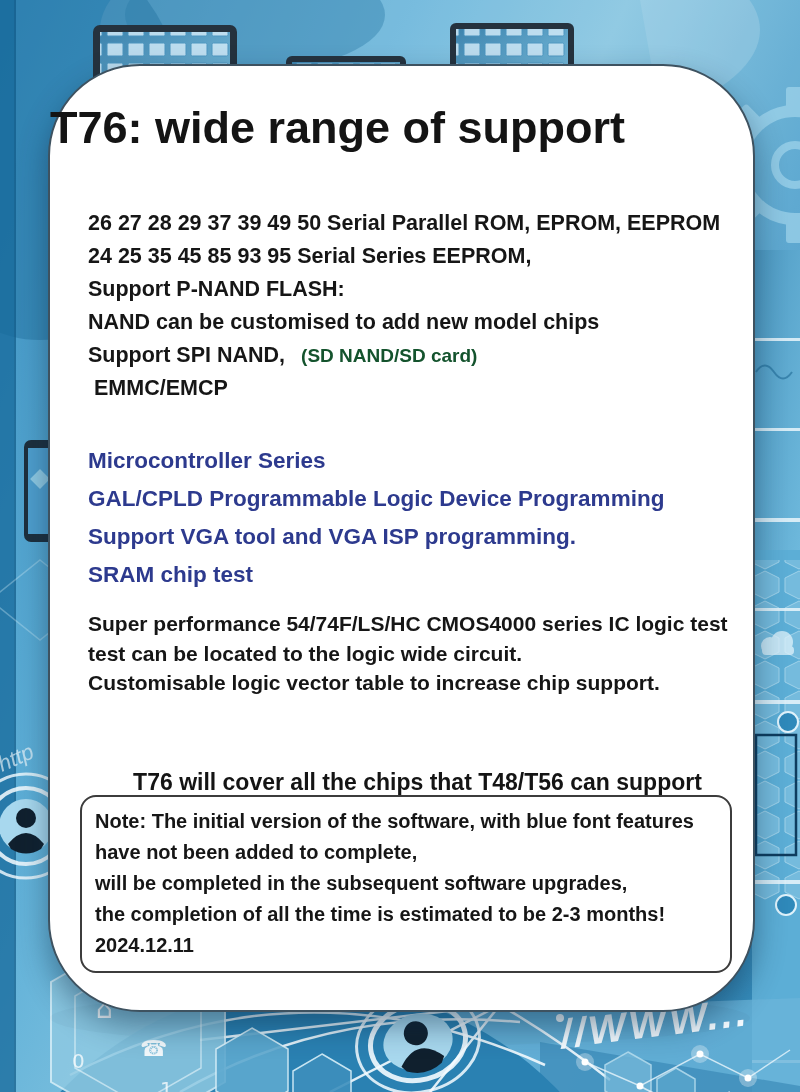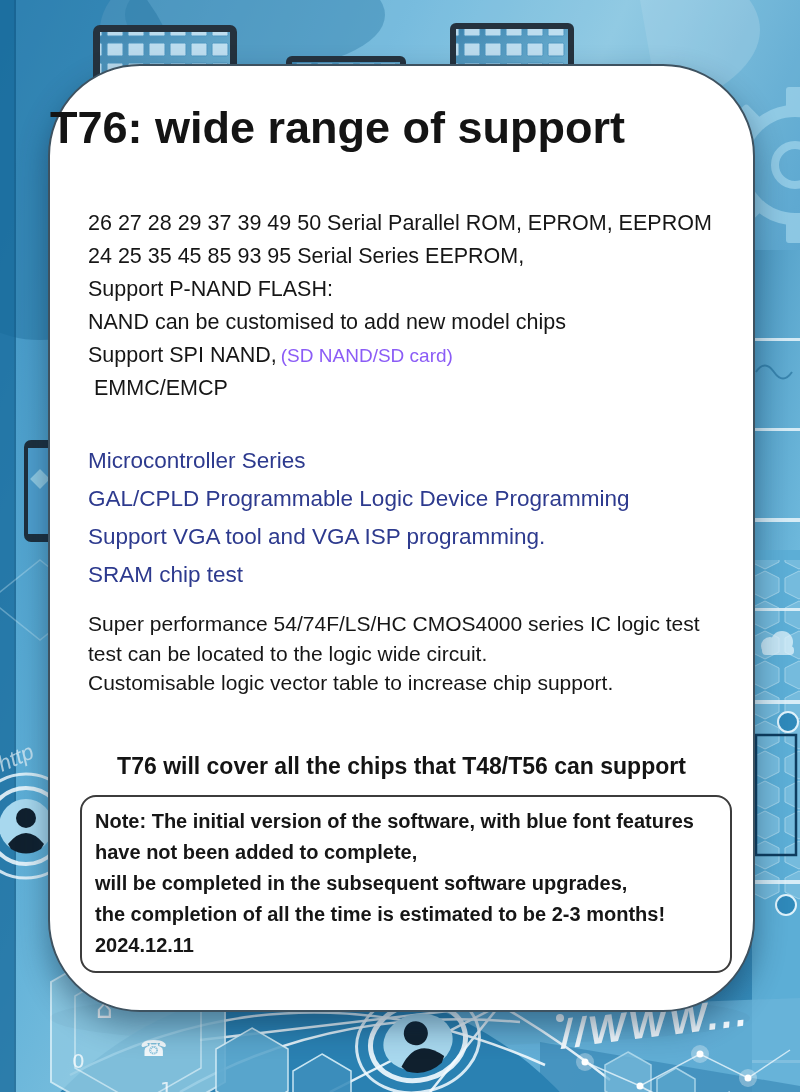--- a/index.html
+++ b/index.html
@@ -13,32 +13,32 @@
   svg.bg{position:absolute;left:0;top:0;width:800px;height:1092px;display:block;}
   .card{
     position:absolute;left:48px;top:64px;width:707px;height:948px;
     background:#ffffff;border:2px solid #3e5260;border-radius:92px;
     box-sizing:border-box;box-shadow:0 14px 30px rgba(8,40,66,.45);
   }
   .page-title{
     position:absolute;top:36px;left:0;width:100%;margin:0;text-align:left;
     font-size:45px;font-weight:bold;color:#141414;letter-spacing:0;
   }
-  .block{position:absolute;left:38px;right:40px;margin:0;font-weight:normal;}
+  .block{position:absolute;left:38px;right:40px;margin:0;font-weight:bold;}
   .block p{margin:0;white-space:nowrap;}
   .memory{top:141px;font-size:21.5px;color:#161616;}
   .memory p{line-height:33px;}
-  .spi-note{color:#8b5cf6;font-size:19px;margin-left:4px;}
+  .spi-note{color:#14532d;font-size:19px;margin-left:16px;}
   .indent-sm{padding-left:6px;}
   .features{top:376px;font-size:22.5px;color:#2d3a8e;}
   .features p{line-height:38px;}
   .logic{top:543px;font-size:21px;color:#161616;}
   .logic p{line-height:29.5px;}
   .coverage{
-    position:absolute;top:687px;left:0;width:100%;margin:0;text-align:center;
+    position:absolute;top:687px;left:0;width:100%;margin:16px;text-align:center;
     font-size:23px;font-weight:bold;color:#141414;white-space:nowrap;
   }
   .note-box{
     position:absolute;left:30px;top:729px;width:652px;box-sizing:border-box;
     border:2px solid #3c3c3c;border-radius:16px;padding:9px 16px 10px 13px;
     font-size:20px;font-weight:bold;color:#161616;
   }
   .note-box p{margin:0;line-height:31px;white-space:nowrap;}
 </style>
 </head>

